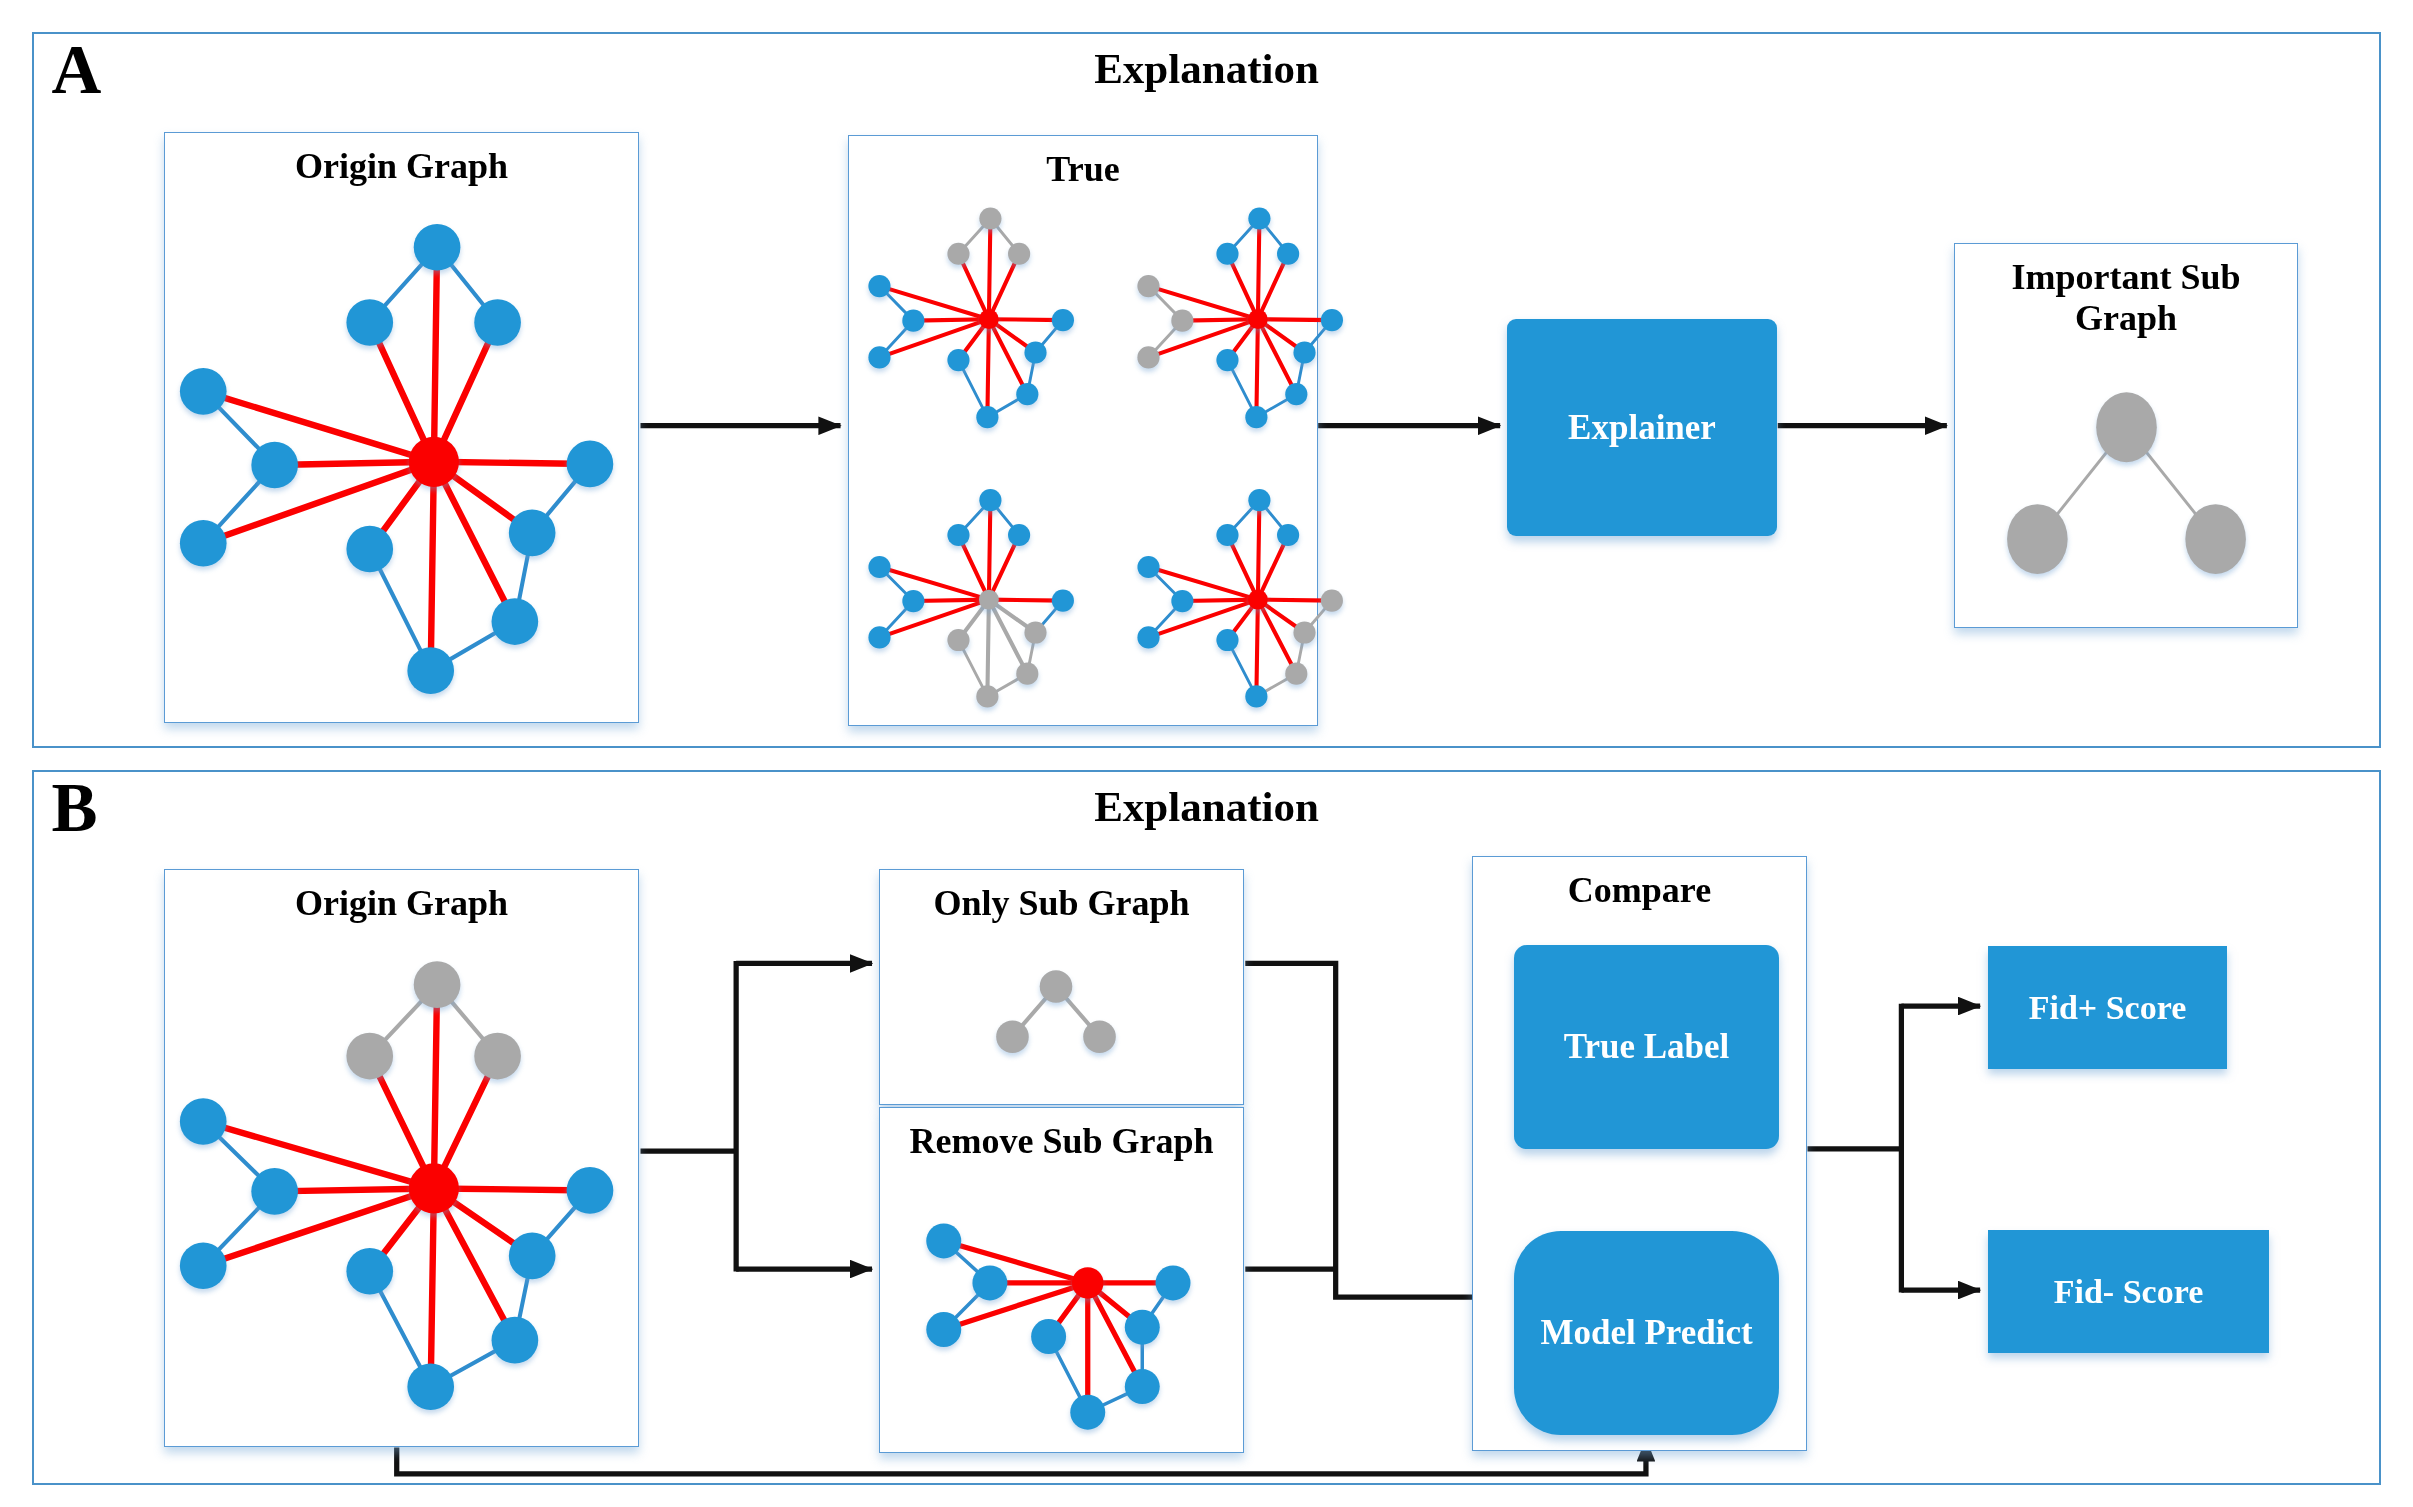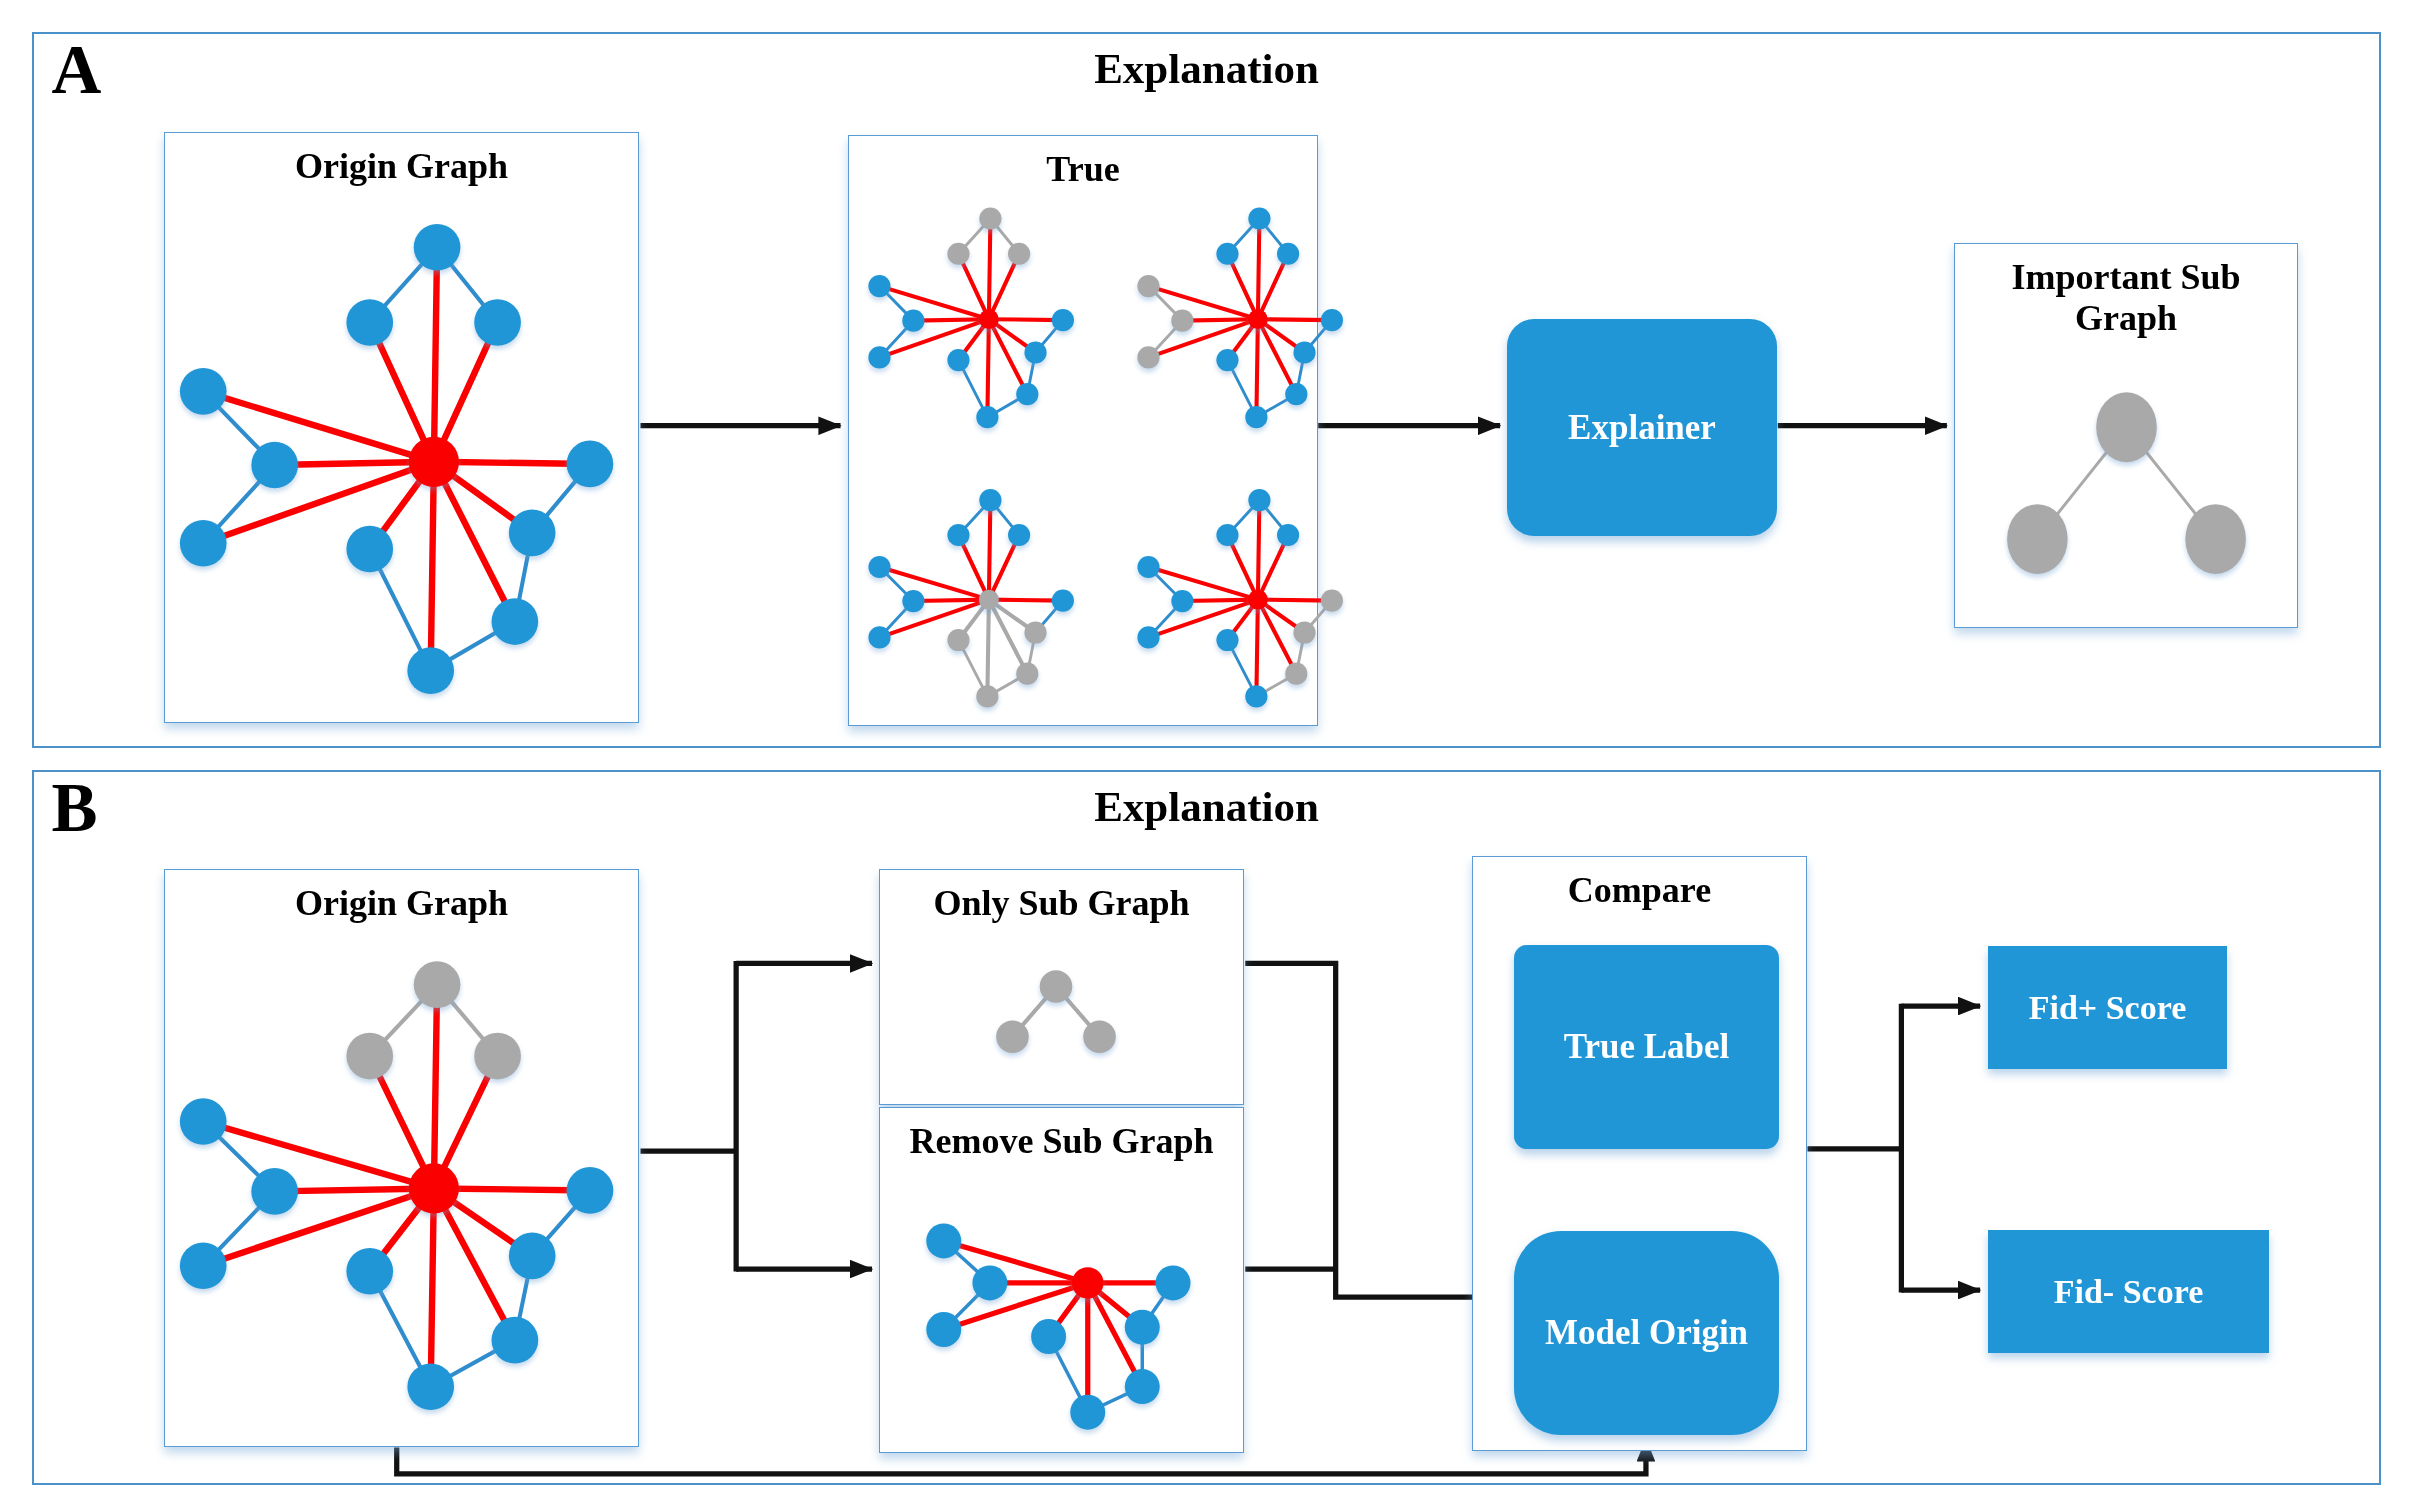--- a/index.html
+++ b/index.html
@@ -33,21 +33,21 @@
     margin:13px 0 0 0;text-align:center;font-size:36px;font-weight:bold;color:#000;line-height:1.15;
   }
   .box-title.wrap{padding:0 41px;}
   
   .block{
     position:absolute;box-sizing:border-box;background:#2196d6;color:#ffffff;
     display:flex;align-items:center;justify-content:center;
     font-weight:bold;z-index:4;
     box-shadow:0 5.8px 8.2px rgba(120,170,215,0.5);
   }
-  .block.rounded{border-radius:27px;}
+  .block.rounded{border-radius:9px;}
   .block .lbl{font-size:35px;}
   .block.score .lbl{font-size:34px;}
   #explainer{left:1507px;top:319px;width:270px;height:217px;}
   #true-label{left:1514px;top:945px;width:265px;height:204px;border-radius:13px;}
   #model-predict{left:1514px;top:1231px;width:265px;height:204px;border-radius:47px;}
   #fid-plus{left:1988px;top:946px;width:239px;height:123px;}
   #fid-minus{left:1988px;top:1230px;width:281px;height:123px;}
   
   #box-origin-a{left:164px;top:132px;width:475px;height:591px;}
   #box-mask{left:848px;top:135px;width:470px;height:591px;}
@@ -134,21 +134,21 @@
     <h2 class="box-title">Compare</h2>
   </div>
 
   <div class="block rounded" id="explainer">
     <span class="lbl">Explainer</span>
   </div>
   <div class="block" id="true-label">
     <span class="lbl">True Label</span>
   </div>
   <div class="block" id="model-predict">
-    <span class="lbl">Model Origin</span>
+    <span class="lbl">Model Predict</span>
   </div>
   <div class="block score" id="fid-plus">
     <span class="lbl">Fid+ Score</span>
   </div>
   <div class="block score" id="fid-minus">
     <span class="lbl">Fid- Score</span>
   </div>
 
   <div class="graph" style="left: 175px; top: 193px; width: 455px; height: 522px;">
       <svg width="455" height="522" viewBox="0 0 780 895">

